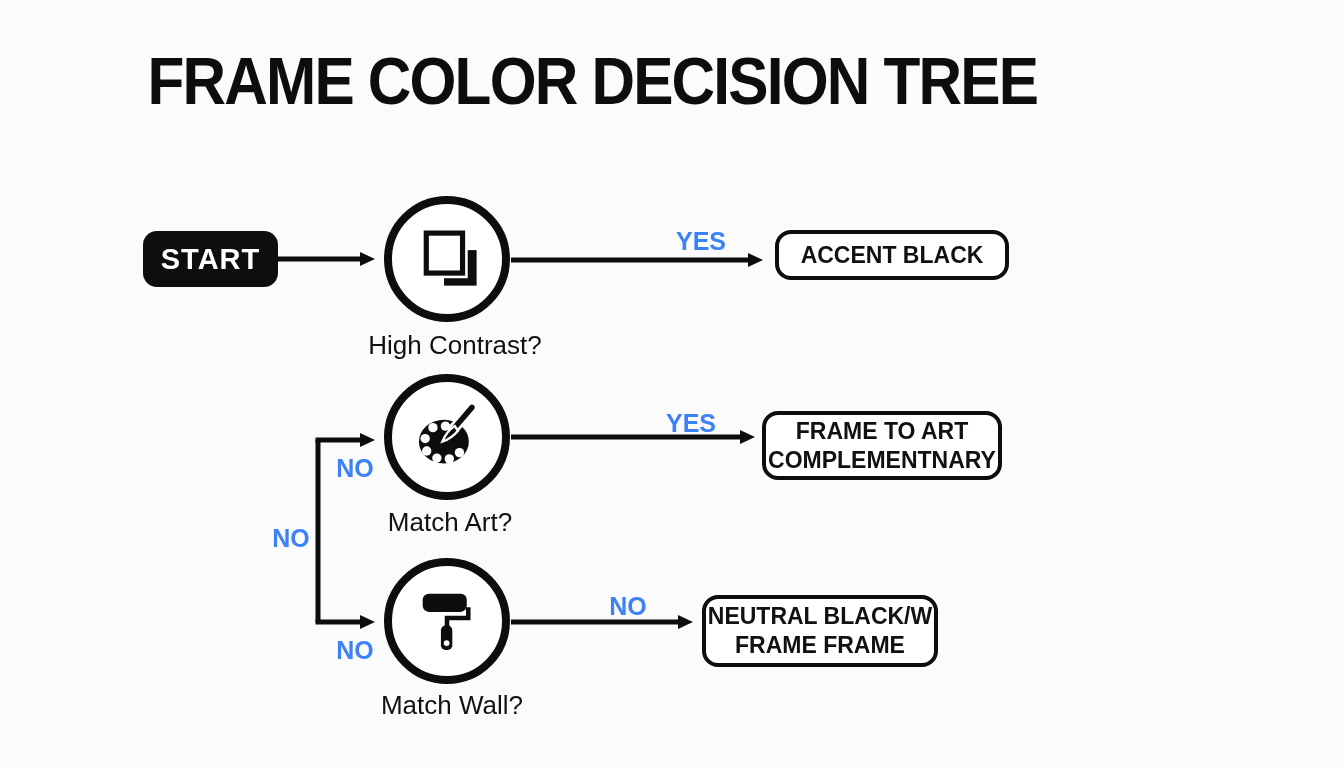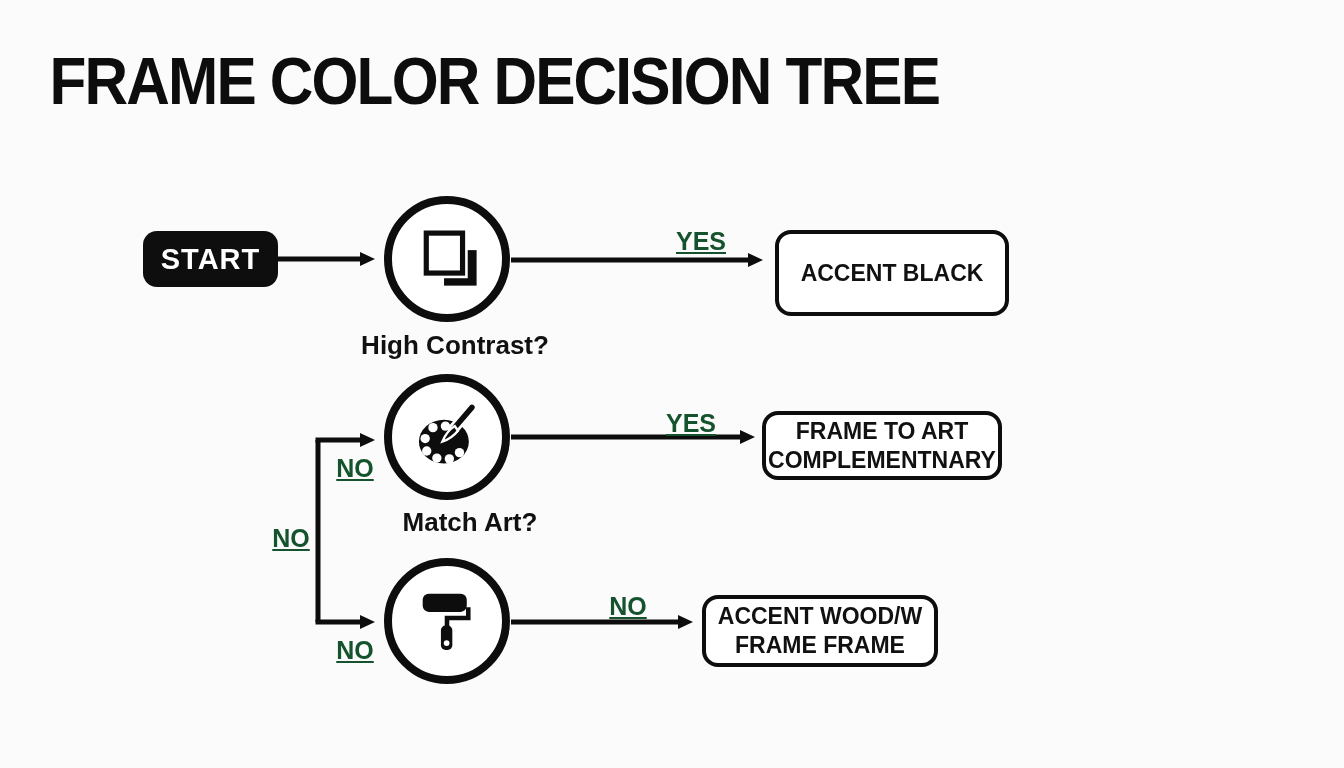--- a/index.html
+++ b/index.html
@@ -6,20 +6,21 @@
   body{
     width:1344px;height:768px;overflow:hidden;
     background:#fbfbfb;
     font-family:"Liberation Sans", sans-serif;
     color:#111;
     position:relative;
   }
   .stage{position:absolute;inset:0;width:1344px;height:768px;}
   .title-wrap{
     position:absolute;top:42px;left:0;width:1184px;
+    text-align:center;
   }
   .title{
     display:inline-block;
     font-size:67px;font-weight:bold;letter-spacing:-2px;
     transform:scaleX(0.9);transform-origin:center;
     white-space:nowrap;color:#0d0d0d;margin:0;
   }
   .connector-layer{position:absolute;top:0;left:0;width:1344px;height:768px;}
   .start-btn{
     position:absolute;left:143px;top:231px;width:135px;height:56px;
@@ -31,34 +32,34 @@
     position:absolute;width:110px;height:110px;border:8px solid #0d0d0d;
     border-radius:50%;background:#fff;
     display:flex;align-items:center;justify-content:center;
     box-sizing:content-box;
   }
   .c1{left:384px;top:196px;}
   .c2{left:384px;top:374px;}
   .c3{left:384px;top:558px;}
   .q-label{
     position:absolute;transform:translateX(-50%);
-    font-size:26px;font-weight:bold;white-space:nowrap;color:#111;
+    font-size:26px;font-weight:normal;white-space:nowrap;color:#111;
   }
   .edge-label{
     position:absolute;transform:translateX(-50%);
-    font-size:25px;font-weight:bold;white-space:nowrap;color:#14532d;text-decoration:underline;
+    font-size:25px;font-weight:bold;white-space:nowrap;color:#3b82f6;
   }
   .outcome-box{
     position:absolute;background:#fff;border:4px solid #0d0d0d;border-radius:16px;
     box-sizing:border-box;
     display:flex;flex-direction:column;align-items:center;justify-content:center;
     font-size:23px;font-weight:bold;line-height:29px;text-align:center;
     white-space:nowrap;color:#111;
   }
-  .b1{left:775px;top:230px;width:234px;height:86px;text-align:right;}
+  .b1{left:775px;top:230px;width:234px;height:50px;text-align:right;}
   .b2{left:762px;top:411px;width:240px;height:69px;}
   .b3{left:702px;top:595px;width:236px;height:72px;}
 </style>
 </head>
 <body>
 
 <div class="stage">
 
   <div class="title-wrap">
     <h1 class="title">FRAME COLOR DECISION TREE</h1>
@@ -102,43 +103,44 @@
       <circle cx="53" cy="78" r="6" fill="#fff"></circle>
       <circle cx="66" cy="70" r="6" fill="#fff"></circle>
       <circle cx="48" cy="36" r="6" fill="#fff"></circle>
       <g>
         <path d="M82,12 L58,40" stroke="#fff" stroke-width="14" stroke-linecap="round" fill="none"></path>
         <path d="M82,12 L58,40" stroke="#0d0d0d" stroke-width="7" stroke-linecap="round" fill="none"></path>
         <path d="M60,36 Q50,42 44,56 Q56,52 64,42 Z" fill="#0d0d0d" stroke="#fff" stroke-width="3"></path>
       </g>
     </svg>
   </div>
-  <div class="q-label" style="left:470px;top:507px;">Match Art?</div>
+  <div class="q-label" style="left:450px;top:507px;">Match Art?</div>
 
   <div class="node-circle c3">
     <svg width="76" height="76" viewBox="0 0 100 100">
       <path d="M78,32 v14 H50 v12" stroke="#0d0d0d" stroke-width="6" fill="none"></path>
       <rect x="18" y="14" width="58" height="24" rx="8" fill="#0d0d0d"></rect>
       <rect x="42" y="56" width="15" height="32" rx="6" fill="#0d0d0d"></rect>
       <circle cx="49.5" cy="79" r="3.8" fill="#fff"></circle>
     </svg>
   </div>
+  <div class="q-label" style="left:452px;top:690px;">Match Wall?</div>
 
   <div class="edge-label" style="left:701px;top:227px;">YES</div>
   <div class="edge-label" style="left:691px;top:409px;">YES</div>
   <div class="edge-label" style="left:628px;top:592px;">NO</div>
   <div class="edge-label" style="left:355px;top:454px;">NO</div>
   <div class="edge-label" style="left:291px;top:524px;">NO</div>
   <div class="edge-label" style="left:355px;top:636px;">NO</div>
 
   <div class="outcome-box b1">
     <span>ACCENT BLACK</span>
   </div>
   <div class="outcome-box b2">
     <span>FRAME TO ART</span>
     <span>COMPLEMENTNARY</span>
   </div>
   <div class="outcome-box b3">
-    <span>ACCENT WOOD/W</span>
+    <span>NEUTRAL BLACK/W</span>
     <span>FRAME FRAME</span>
   </div>
 
 </div>
 
 </body></html>

